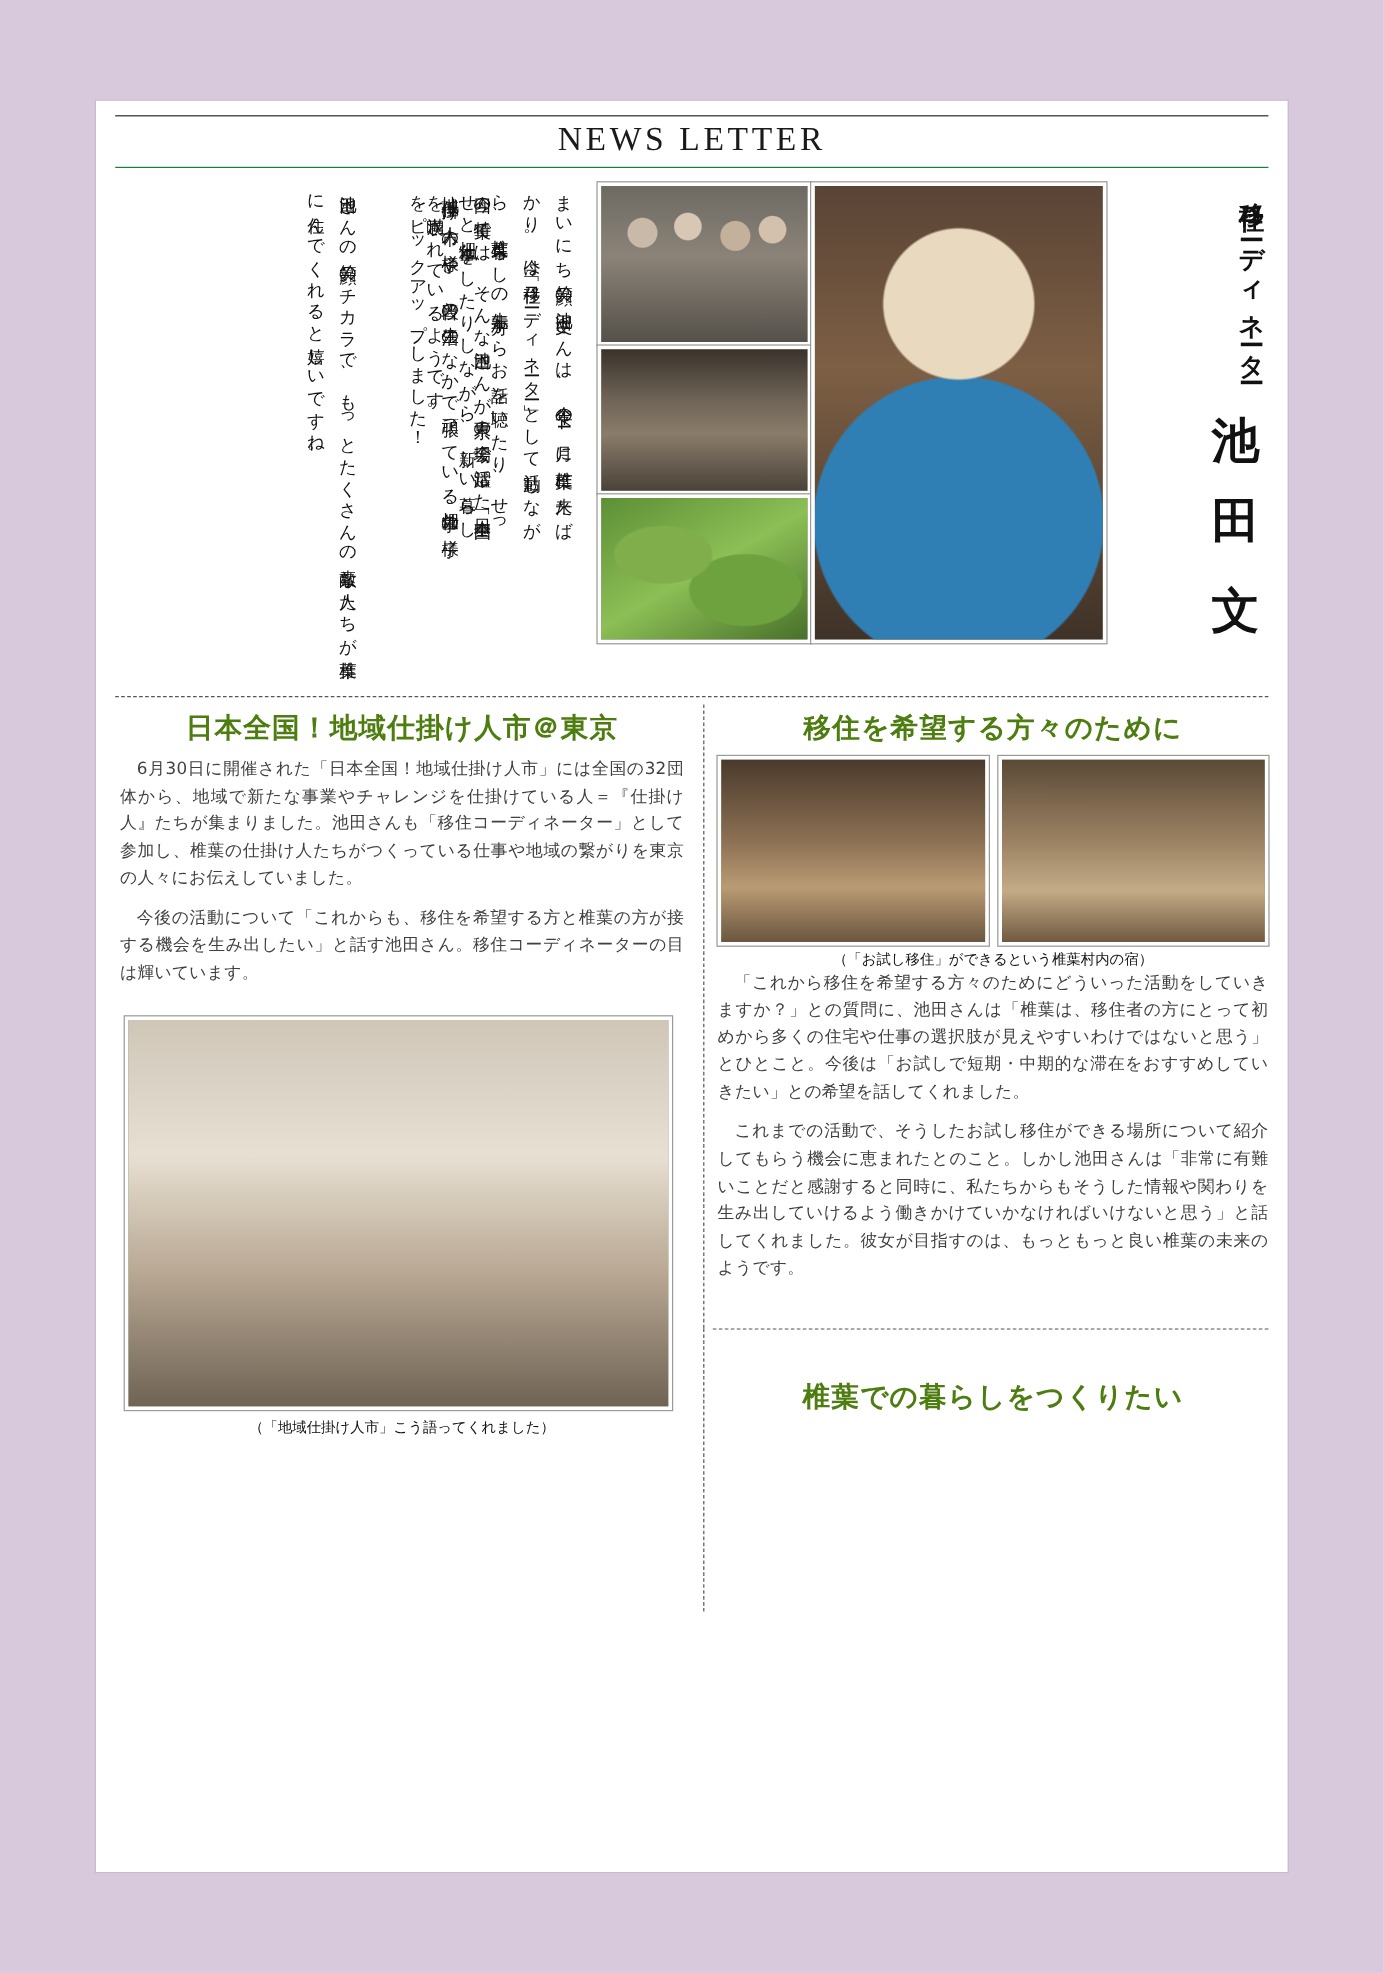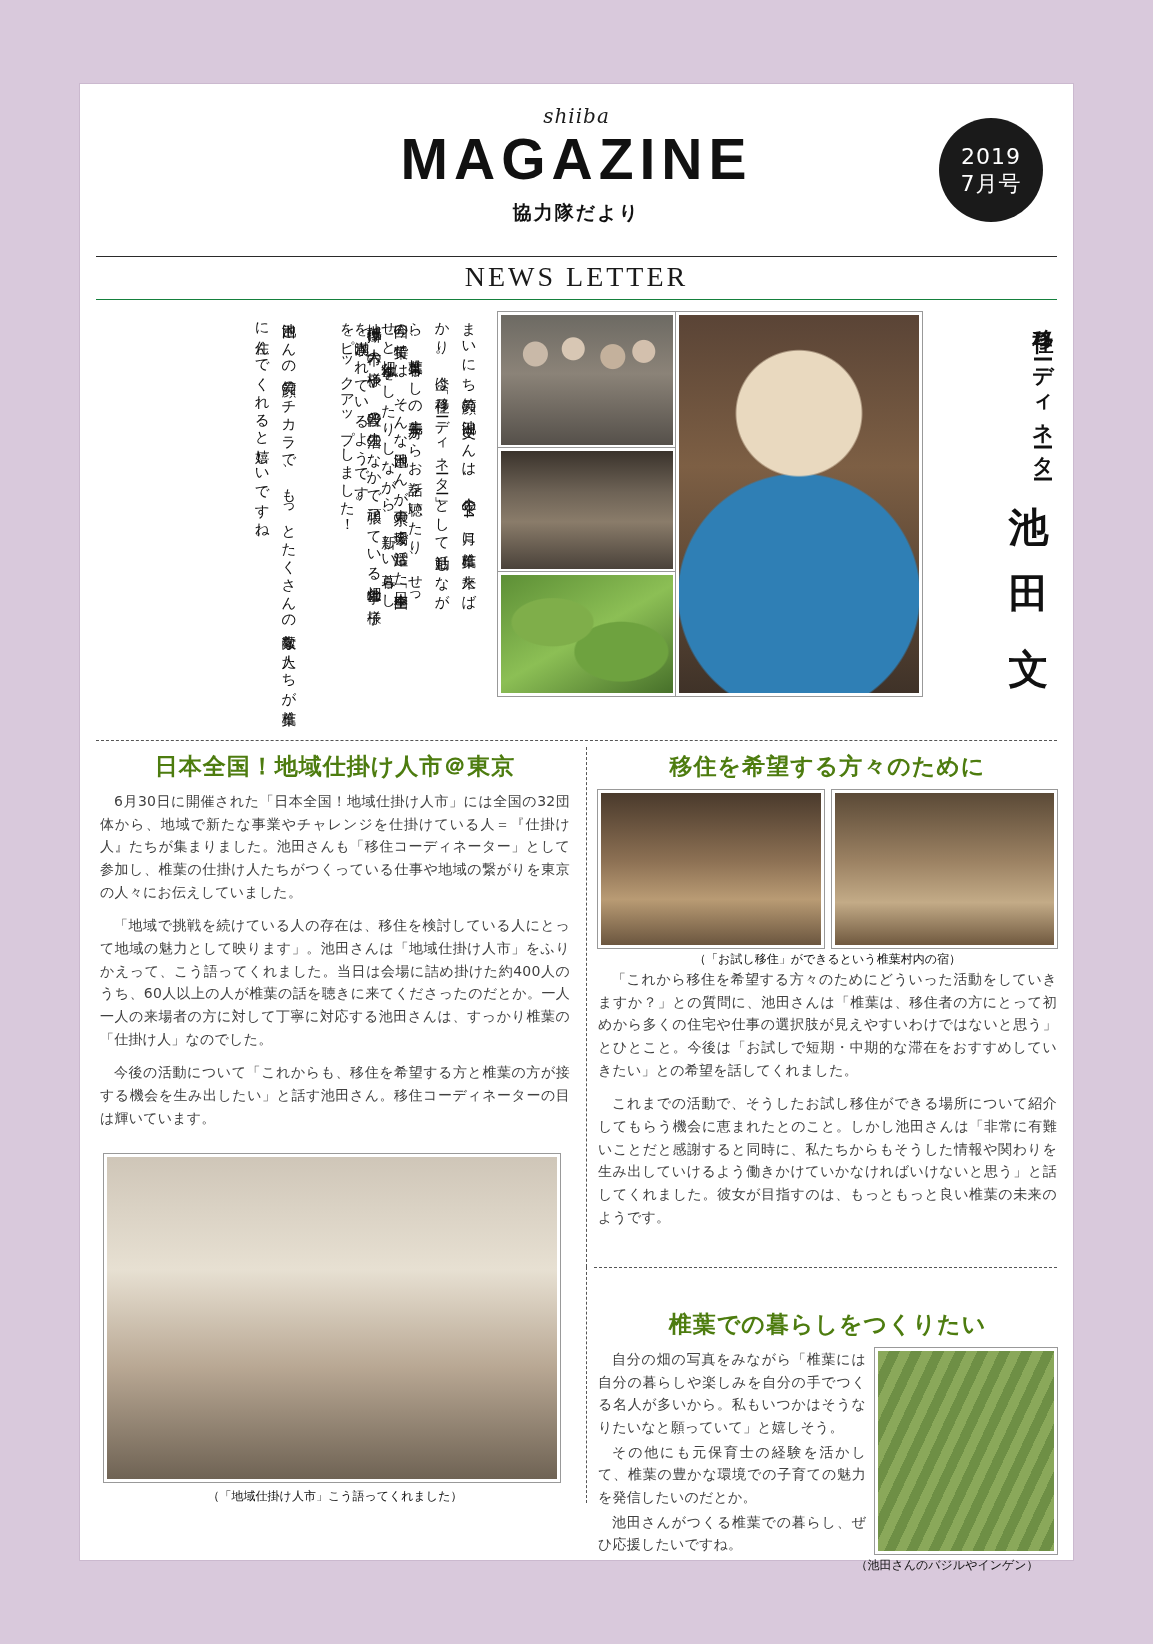--- a/index.html
+++ b/index.html
@@ -292,29 +292,20 @@
       repeating-linear-gradient(115deg, #8aa85a 0 10px, #6e8f45 10px 20px),
       linear-gradient(180deg, #7f9d52 0%, #5d7f3a 100%);
   }
 </style>
 </head>
 <body>
 
 <div id="page">
   <div class="inner">
 
-    <div class="masthead">
-      <div class="shiiba-script">shiiba</div>
-      <div class="magazine-title">MAGAZINE</div>
-      <div class="sub-jp">協力隊だより</div>
-      <div class="date-badge">
-        <span class="year">2019</span>
-        <span class="month">7月号</span>
-      </div>
-    </div>
     <div class="rule"></div>
     <div class="newsletter-line">NEWS LETTER</div>
 
     <div class="feature">
 
       <div class="vtitle">
         <span class="role">移住コーディネーター</span>
         <span class="name">池 田 文</span>
       </div>
 
@@ -339,21 +330,20 @@
     <div class="divider-h"></div>
 
     <div class="columns">
       <div class="divider-v"></div>
       <div class="divider-v2"></div>
       <div class="divider-h2"></div>
 
       <div class="col-left">
         <h2 class="sec">日本全国！地域仕掛け人市＠東京</h2>
         <p class="jp">6月30日に開催された「日本全国！地域仕掛け人市」には全国の32団体から、地域で新たな事業やチャレンジを仕掛けている人＝『仕掛け人』たちが集まりました。池田さんも「移住コーディネーター」として参加し、椎葉の仕掛け人たちがつくっている仕事や地域の繋がりを東京の人々にお伝えしていました。</p>
-        <p class="jp">「地域で挑戦を続けている人の存在は、移住を検討している人にとって地域の魅力として映ります」。池田さんは「地域仕掛け人市」をふりかえって、こう語ってくれました。当日は会場に詰め掛けた約400人のうち、60人以上の人が椎葉の話を聴きに来てくださったのだとか。一人一人の来場者の方に対して丁寧に対応する池田さんは、すっかり椎葉の「仕掛け人」なのでした。</p>
         <p class="jp">今後の活動について「これからも、移住を希望する方と椎葉の方が接する機会を生み出したい」と話す池田さん。移住コーディネーターの目は輝いています。</p>
 
         <div class="photo" style="position:relative; left:4px; top:14px; width:450px; height:322px;">
           <span class="ph ph-booth"></span>
         </div>
         <div class="caption" style="margin-top:20px;">（「地域仕掛け人市」こう語ってくれました）</div>
       </div>
 
       <div class="col-right">
         <h2 class="sec">移住を希望する方々のために</h2>
@@ -365,28 +355,17 @@
             <span class="ph ph-room2"></span>
           </div>
         </div>
         <div class="caption" style="margin-bottom:0;">（「お試し移住」ができるという椎葉村内の宿）</div>
         <p class="jp">「これから移住を希望する方々のためにどういった活動をしていきますか？」との質問に、池田さんは「椎葉は、移住者の方にとって初めから多くの住宅や仕事の選択肢が見えやすいわけではないと思う」とひとこと。今後は「お試しで短期・中期的な滞在をおすすめしていきたい」との希望を話してくれました。</p>
         <p class="jp">これまでの活動で、そうしたお試し移住ができる場所について紹介してもらう機会に恵まれたとのこと。しかし池田さんは「非常に有難いことだと感謝すると同時に、私たちからもそうした情報や関わりを生み出していけるよう働きかけていかなければいけないと思う」と話してくれました。彼女が目指すのは、もっともっと良い椎葉の未来のようです。</p>
       </div>
 
       <div class="sec3">
         <h2 class="sec">椎葉での暮らしをつくりたい</h2>
-        <div style="position:relative;">
-          <div class="photo" style="position:absolute; right:0; top:0; width:176px; height:200px;">
-            <span class="ph ph-field"></span>
-          </div>
-          <div style="width:268px;">
-            <p class="jp" style="margin-bottom:2px;">自分の畑の写真をみながら「椎葉には自分の暮らしや楽しみを自分の手でつくる名人が多いから。私もいつかはそうなりたいなと願っていて」と嬉しそう。</p>
-            <p class="jp" style="margin-bottom:2px;">その他にも元保育士の経験を活かして、椎葉の豊かな環境での子育ての魅力を発信したいのだとか。</p>
-            <p class="jp" style="margin-bottom:2px;">池田さんがつくる椎葉での暮らし、ぜひ応援したいですね。</p>
-          </div>
-          <div class="caption" style="position:absolute; right:0; top:206px; width:220px;">（池田さんのバジルやインゲン）</div>
-        </div>
       </div>
     </div>
 
   </div>
 </div>
 
 </body></html>

